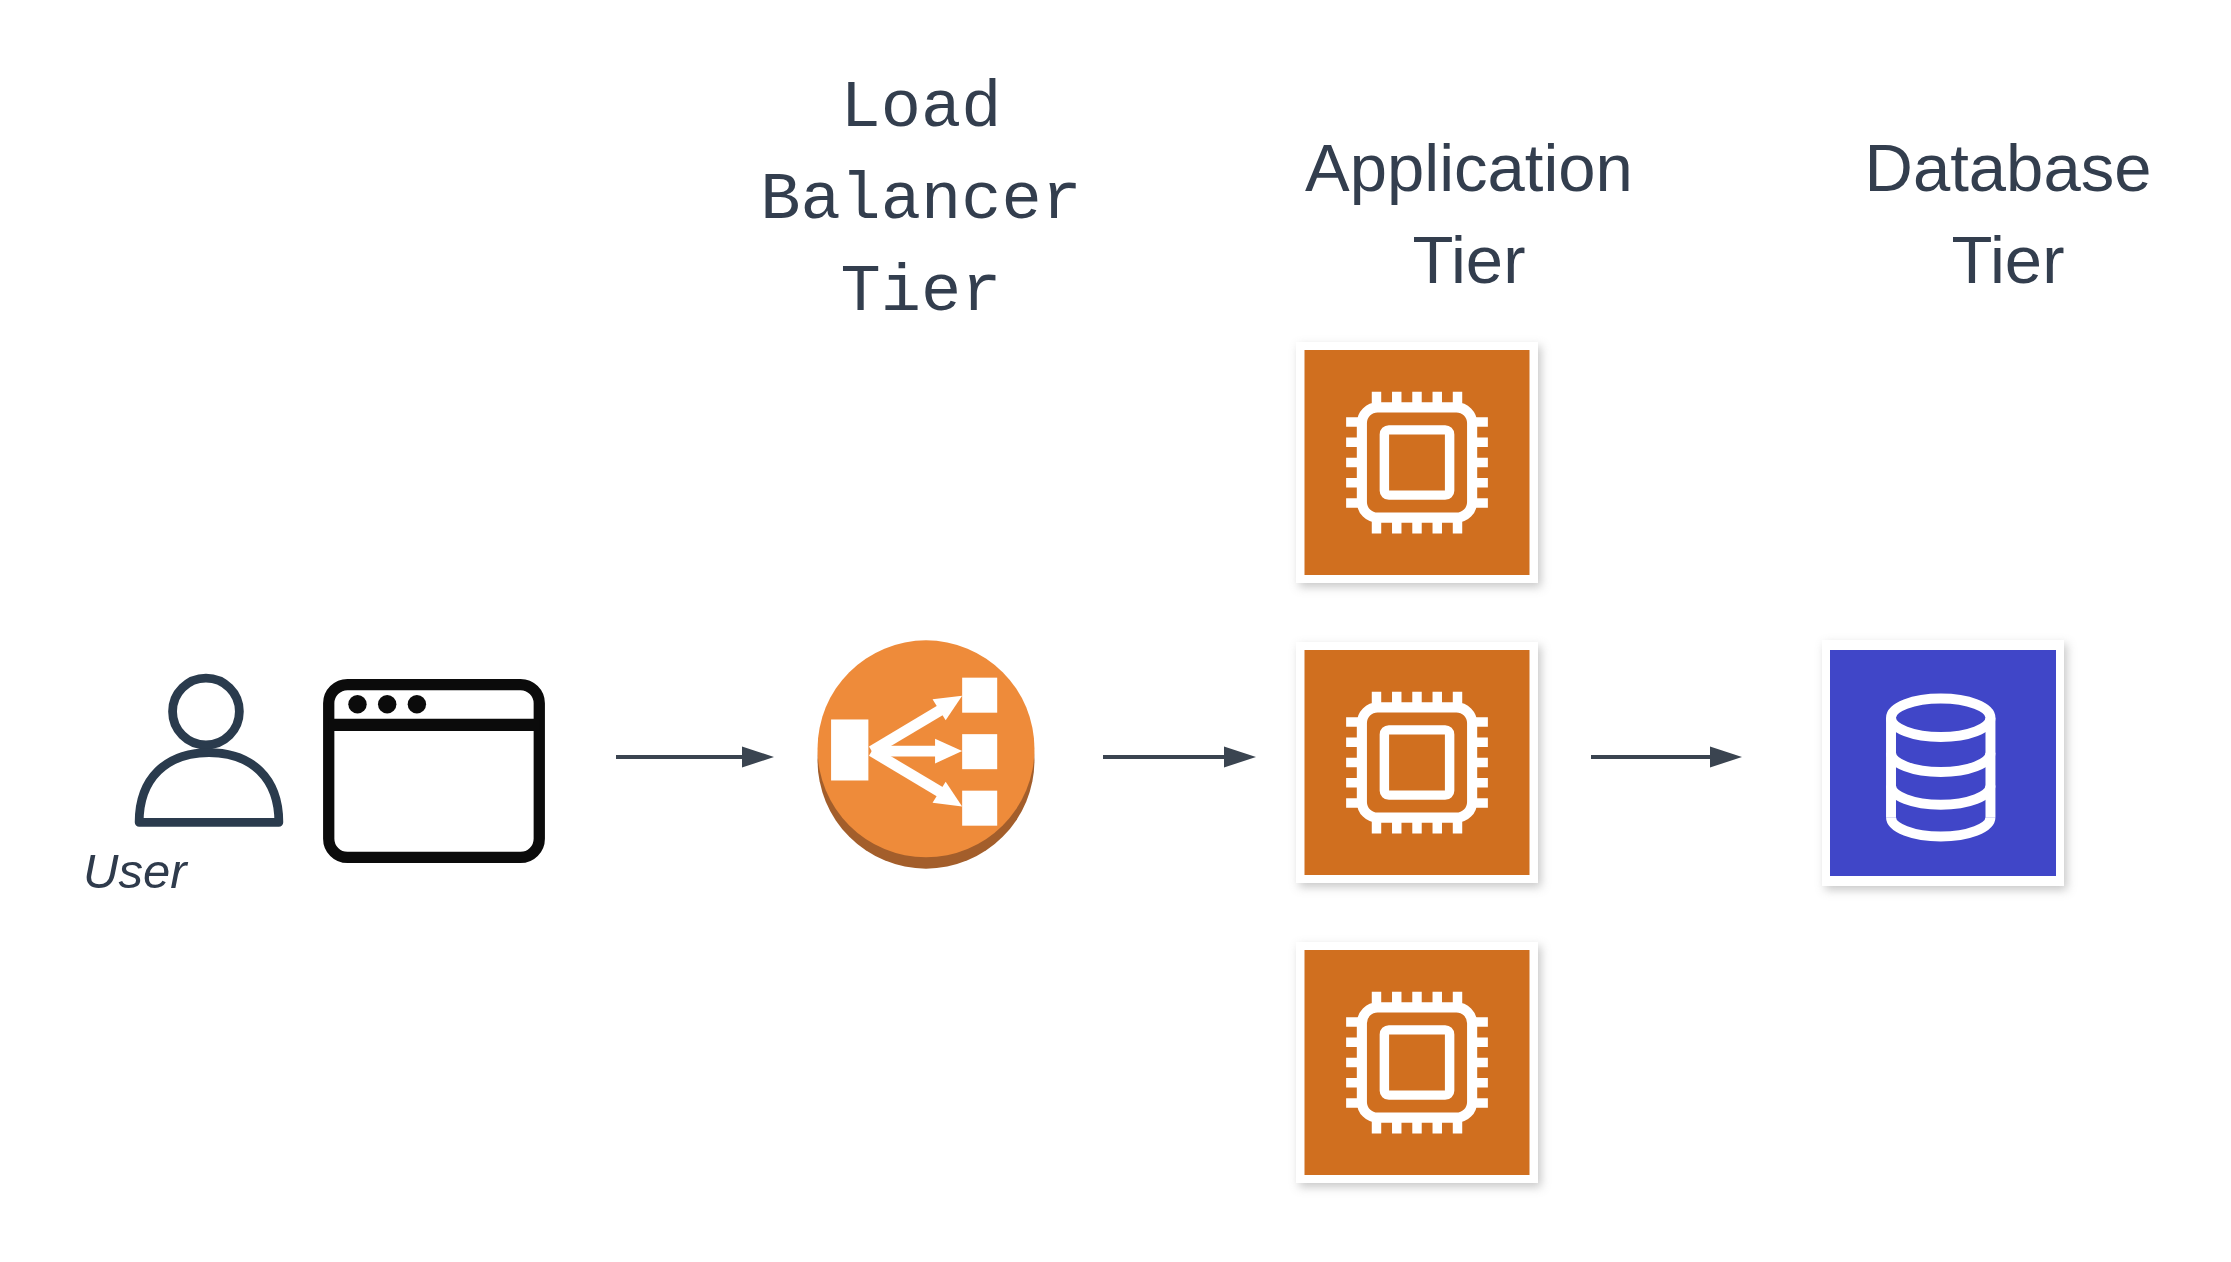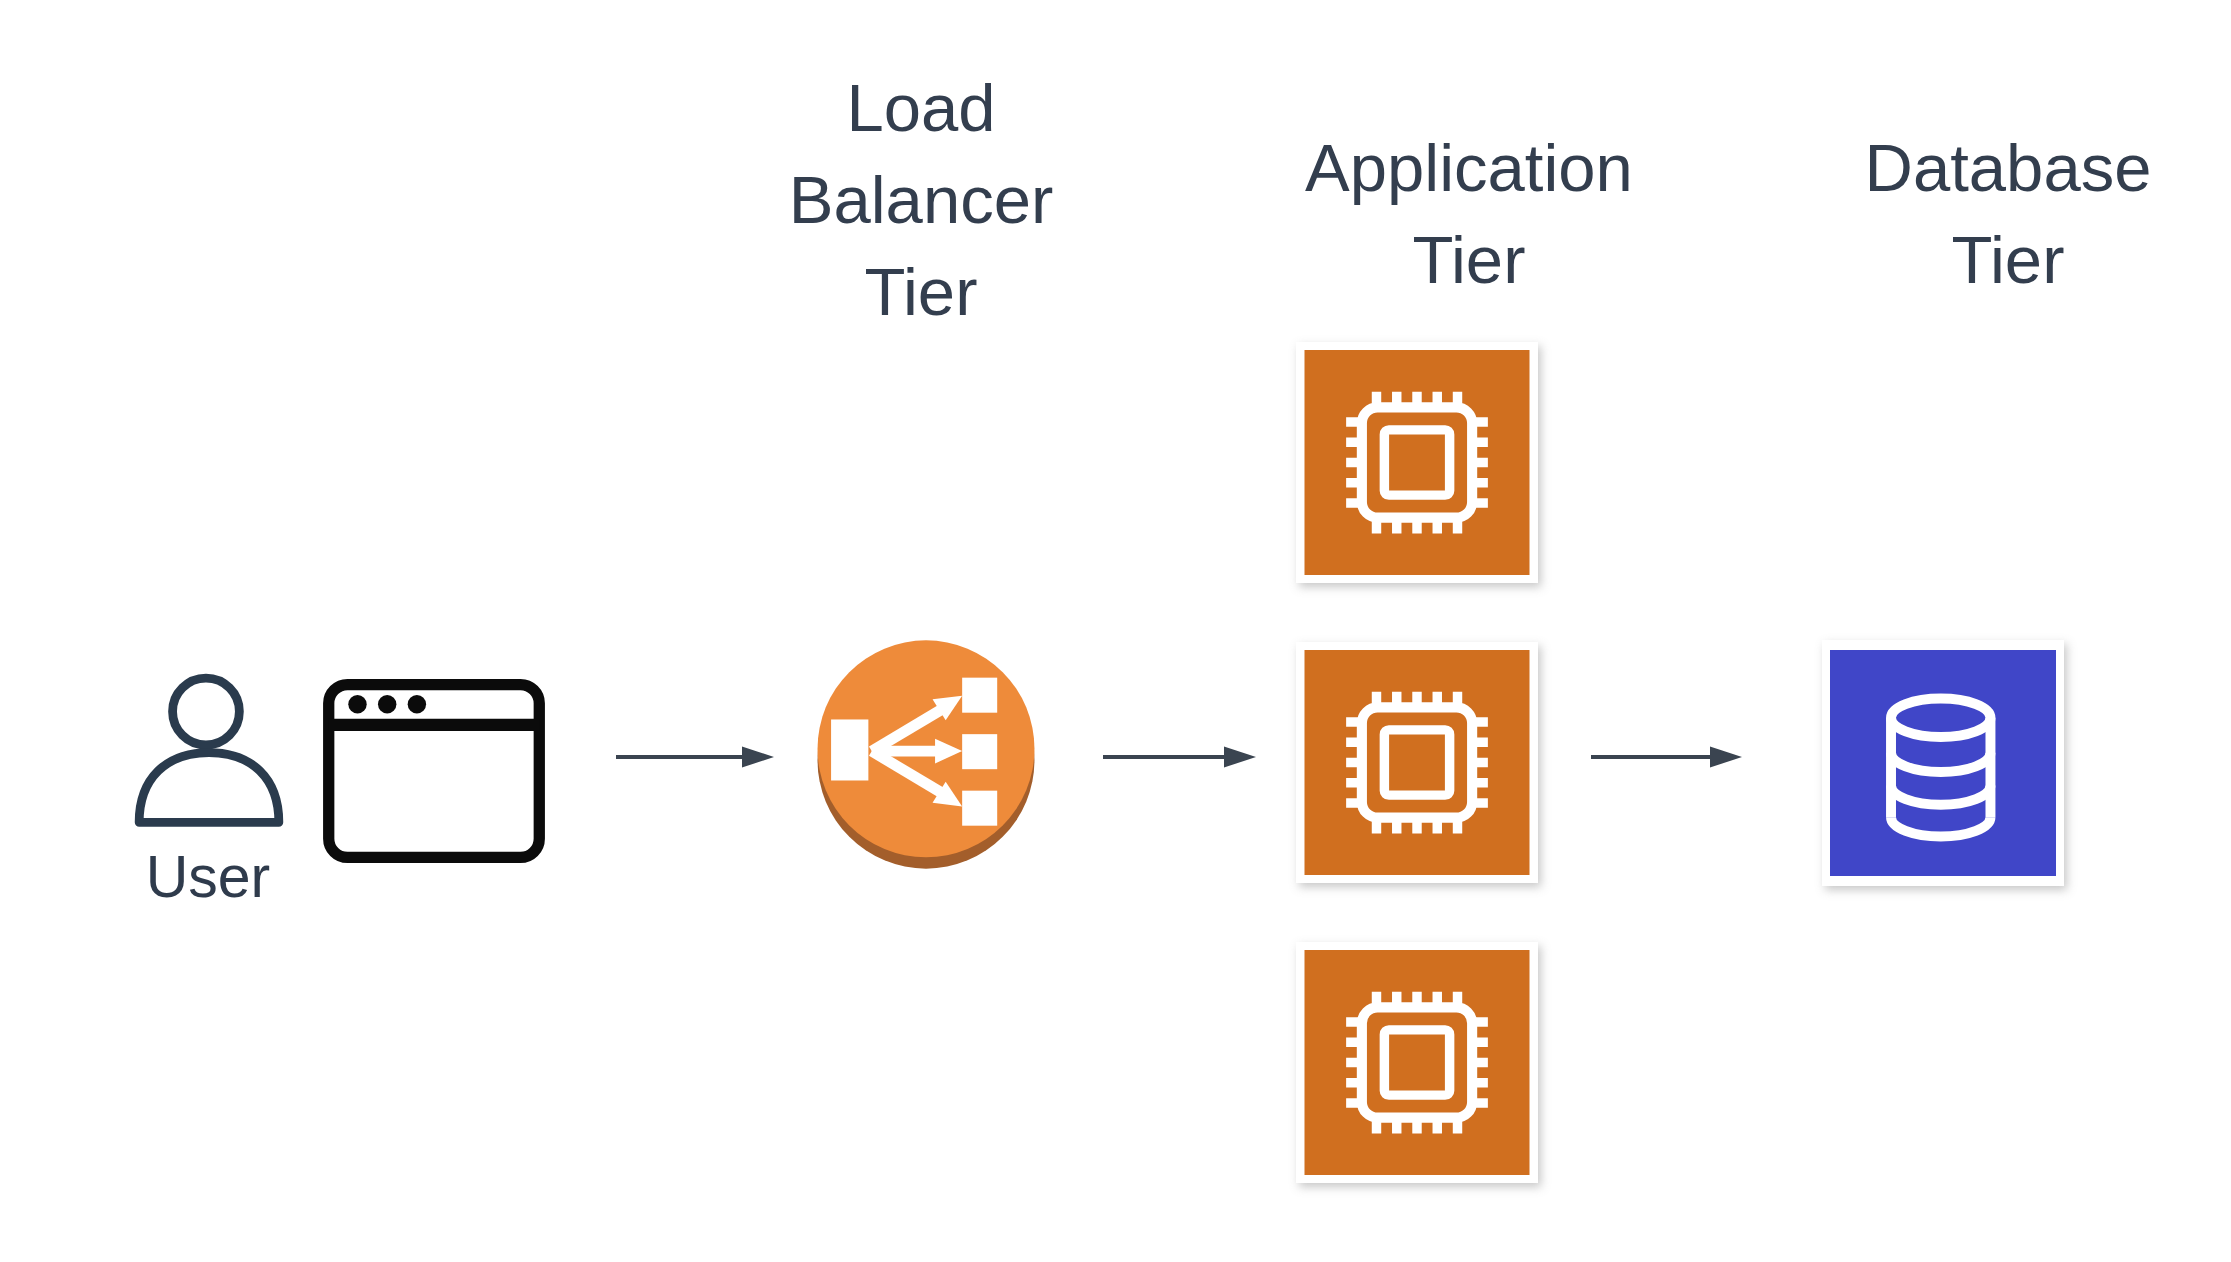--- a/index.html
+++ b/index.html
@@ -13,27 +13,27 @@
   }
   .tier-label {
     position: absolute;
     width: 500px;
     font-size: 67px;
     line-height: 92px;
     color: #333e4e;
     text-align: center;
     white-space: pre-line;
   }
-  #lb-label  { left: 671px;  top: 62px; }
+  #lb-label  { left: 671px;  top: 62px; font-family: Liberation Mono, monospace; }
   #app-label { left: 1219px; top: 122px; }
   #db-label  { left: 1758px; top: 122px; }
   .abs { position: absolute; }
   #user-icon     { left: 133px;  top: 666px; width: 152px; height: 167px; }
   #user-label    { position: absolute; left: 83px; top: 843px; width: 250px;
-                   font-size: 59px; color: #2f3b4c; text-align: center; }
+                   font-size: 49px; color: #2f3b4c; text-align: left; font-style: italic; }
   #browser-icon  { left: 320px;  top: 677px; width: 228px; height: 188px; }
   #arrow-1       { left: 614px;  top: 744px; }
   #lb-icon       { left: 813px;  top: 638px; width: 226px; height: 233px; }
   #arrow-2       { left: 1101px; top: 744px; }
   #arrow-3       { left: 1589px; top: 744px; }
   .card {
     position: absolute;
     background: #ffffff;
     padding: 8px;
     box-sizing: border-box;

